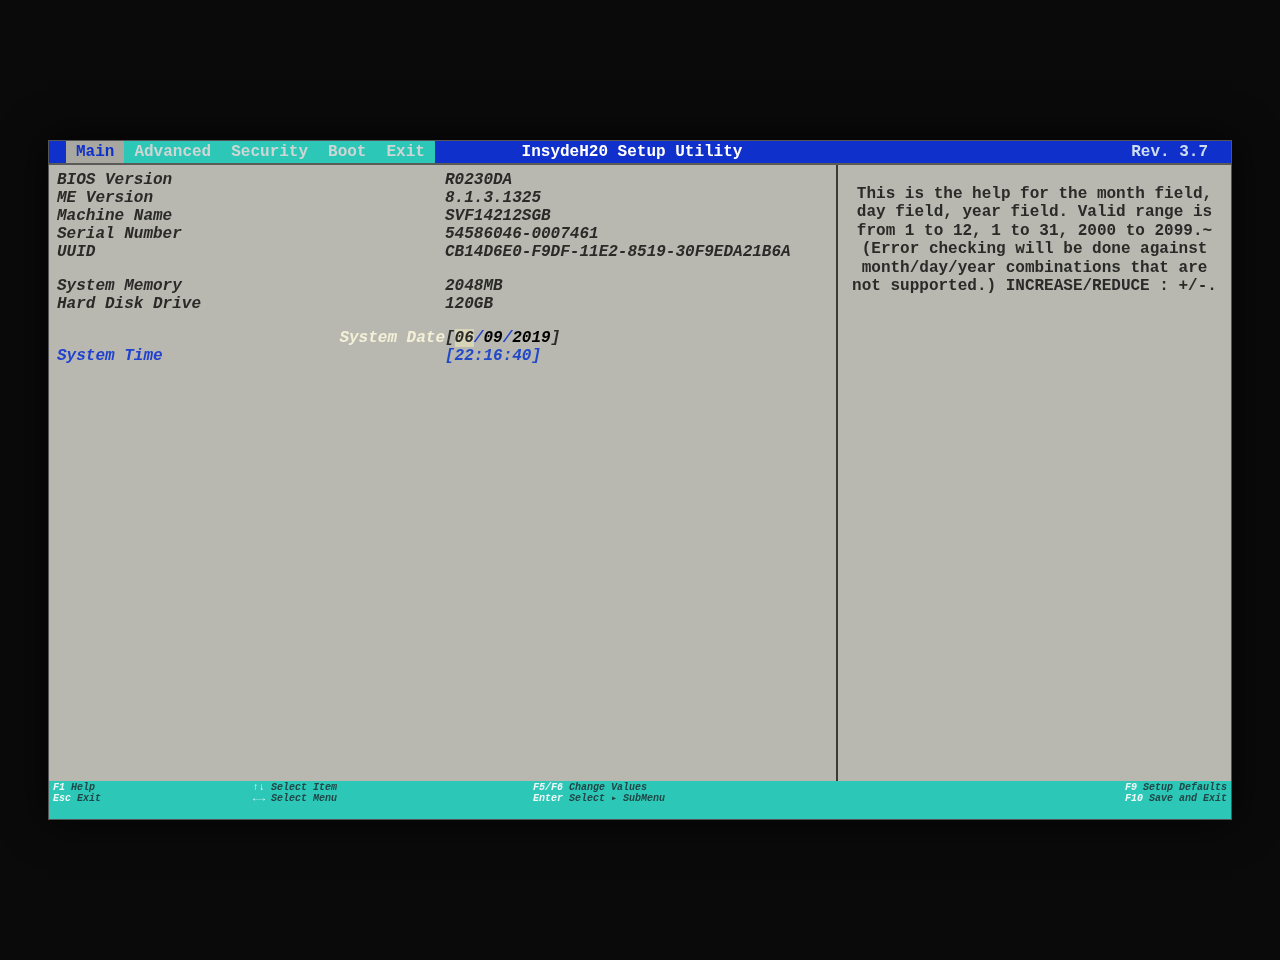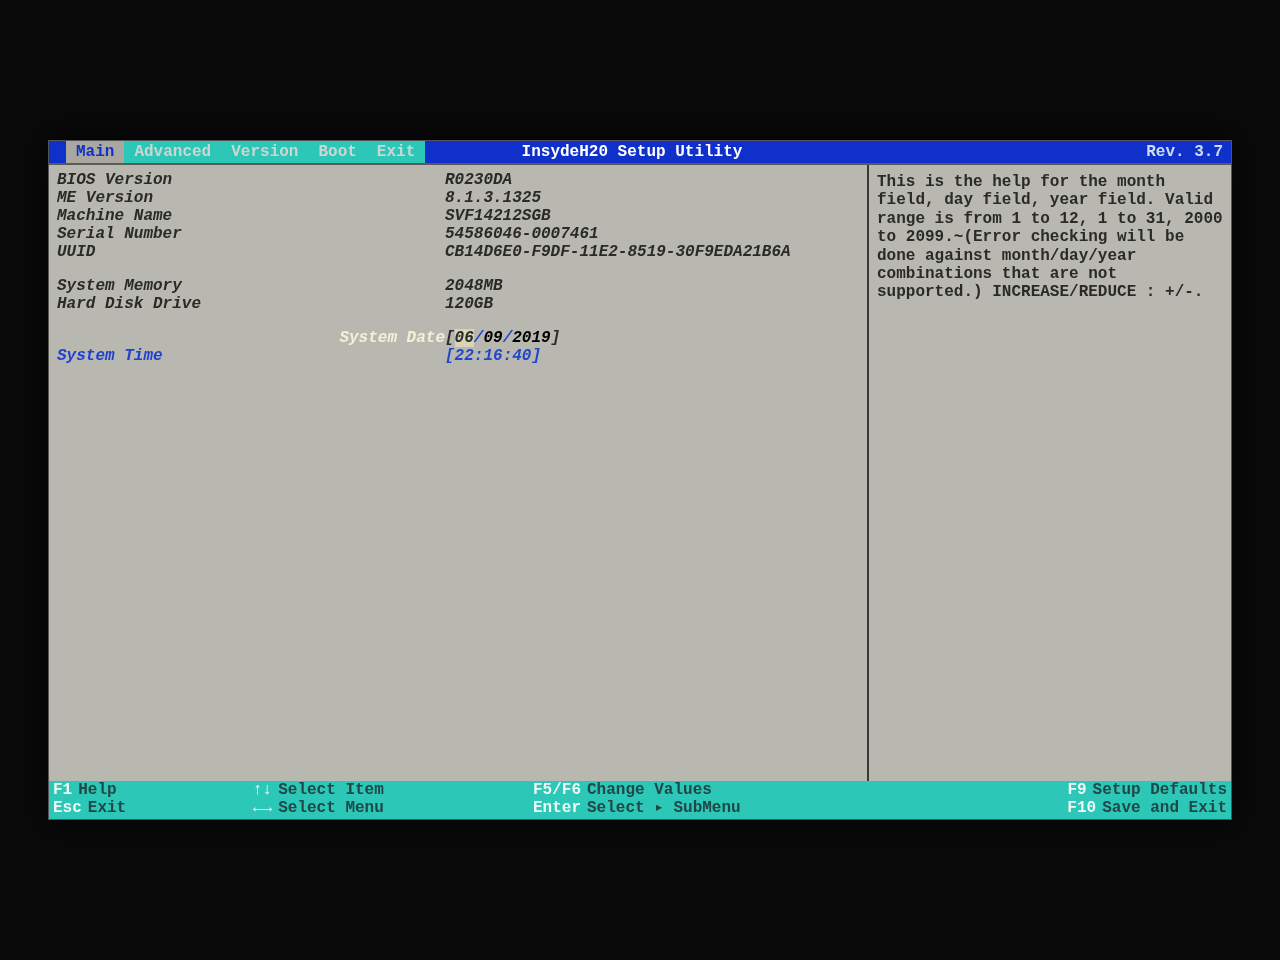--- a/index.html
+++ b/index.html
@@ -32,21 +32,21 @@
     position: relative;
     white-space: nowrap;
   }
   .title-center {
     position: absolute;
     left: 0; right: 16px;
     text-align: center;
   }
   .title-right {
     position: absolute;
-    right: 8px;
+    right: 23px;
     color: #cdddee;
   }
   .menubar {
     position: absolute;
     left: 17px;
     display: flex;
     background: #2cc7b6;
     height: 22px;
   }
   .menubar .menu-item {
@@ -63,25 +63,26 @@
     border-top: 2px solid #5a5a56;
   }
   .main-panel {
     flex: 1 1 auto;
     padding: 6px 8px 6px 6px;
     color: #2a2a28;
     position: relative;
     font-style: italic;
   }
   .help-panel {
-    width: 364px;
+    width: 395px;
     border-left: 2px solid #3a3a38;
-    padding: 8px 8px;
+    padding: 20px 8px;
     color: #2a2a28;
     line-height: 1.15;
+    text-align: center;
   }
   .row { display: flex; }
   .lbl { width: 390px; padding-left: 2px; }
   .val { flex: 1; color: #2a2a28; }
   .spacer { height: 16px; }
   .row.sel-active .lbl { color: #f4f0d8; text-align: right; }
   .row.sel-inactive .lbl { color: #2040d0; }
   .val .bracket { color: #2a2a28; }
   .date-seg { color: #000000; }
   .date-seg.hot { background: #d8d4b8; color: #2a2a28; }
@@ -89,36 +90,37 @@
   .time-seg { color: #2048c8; }
   .footer {
     background: #2cc7b6;
     height: 38px;
     color: #183838;
     display: grid;
     grid-template-columns: 200px 280px 320px auto;
     align-items: start;
     padding: 1px 4px 0 4px;
     line-height: 1.1;
-    font-size: 16px;
+    font-size: 10px;
+    font-style: italic;
   }
   .footer .key { color: #eef8f6; margin-right: 6px; }
   .footer .act { color: #204848; }
   .footer .cell div { white-space: nowrap; }
 </style>
 </head>
 <body>
 
 <div class="screen">
 
   <div class="titlebar">
     <div class="menubar">
       <div class="menu-item active">Main</div>
       <div class="menu-item">Advanced</div>
-      <div class="menu-item">Version</div>
+      <div class="menu-item">Security</div>
       <div class="menu-item">Boot</div>
       <div class="menu-item">Exit</div>
     </div>
     <div class="title-center">InsydeH20 Setup Utility</div>
     <div class="title-right">Rev. 3.7</div>
   </div>
 
   <div class="workarea">
     <div class="main-panel">
 

